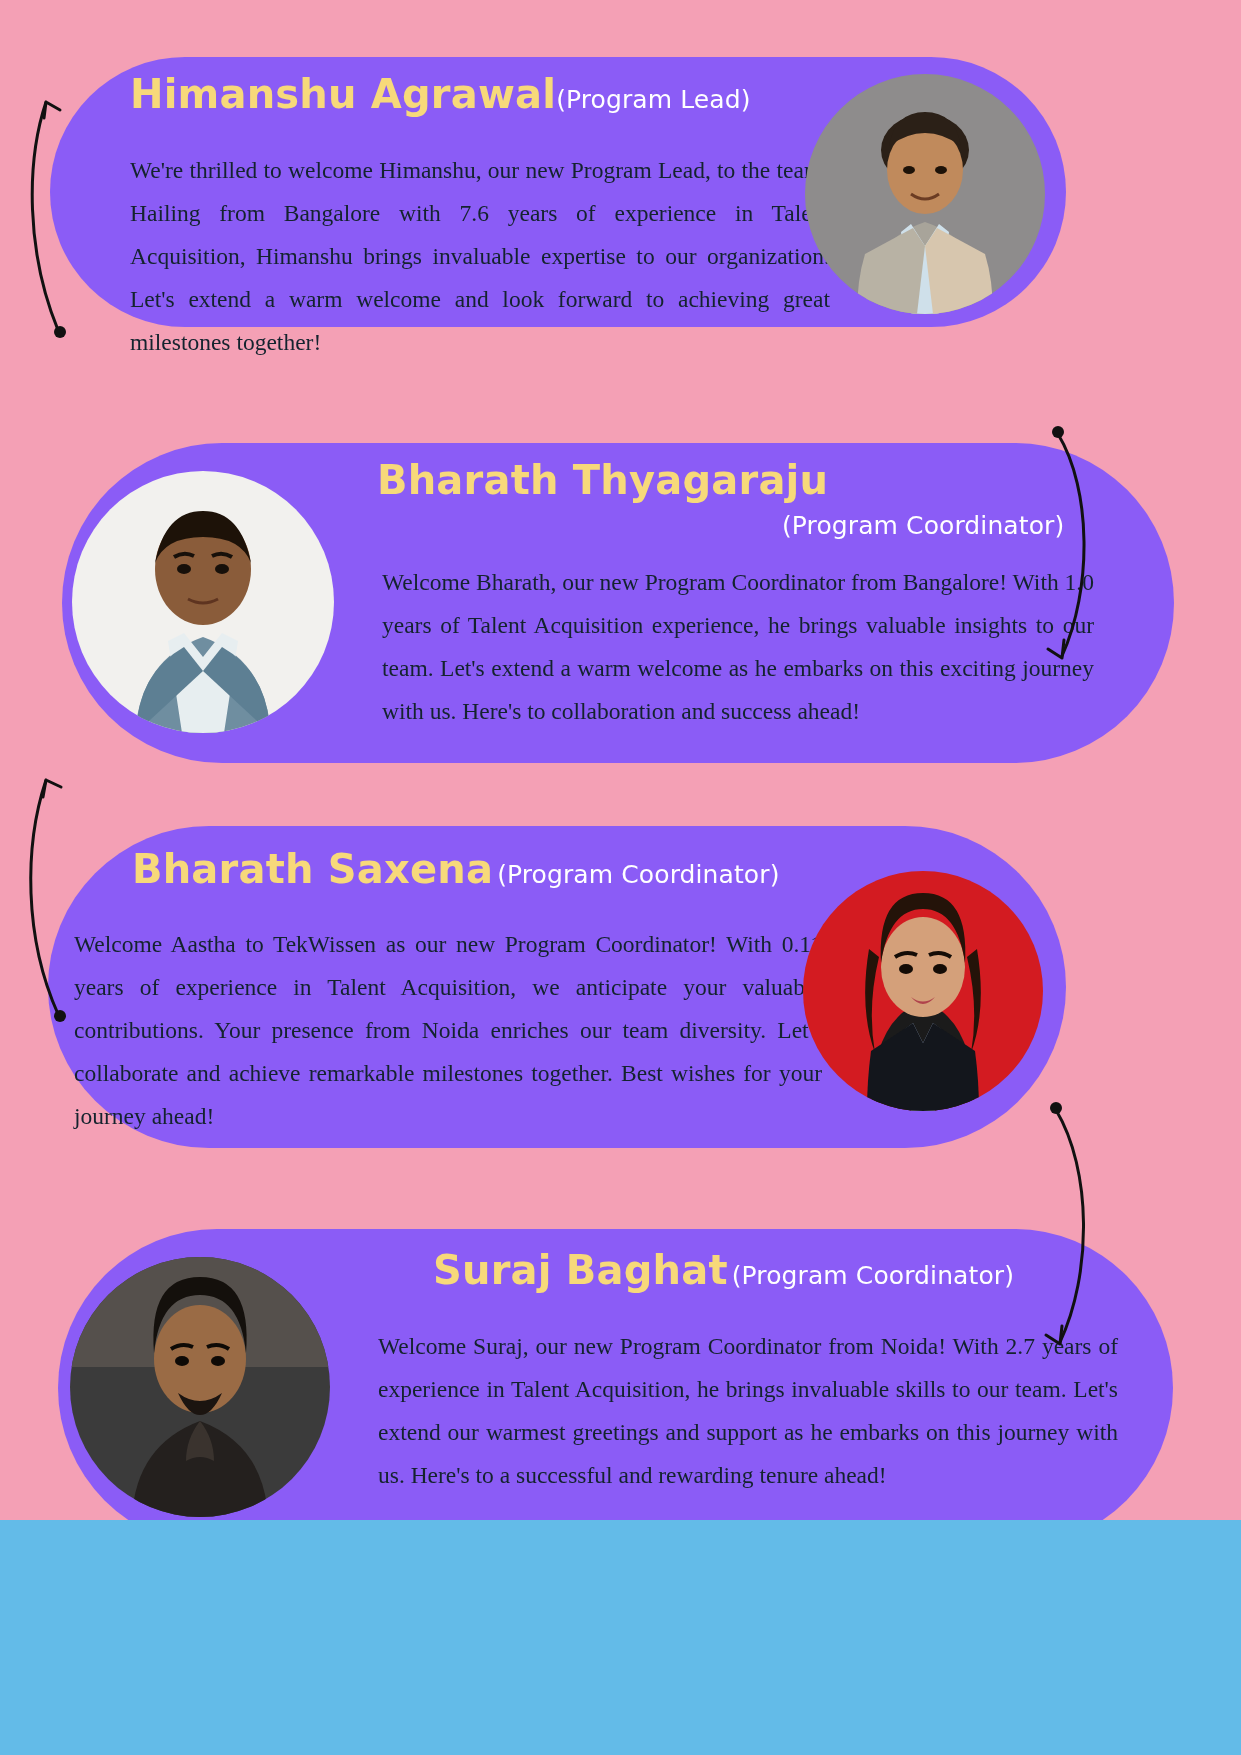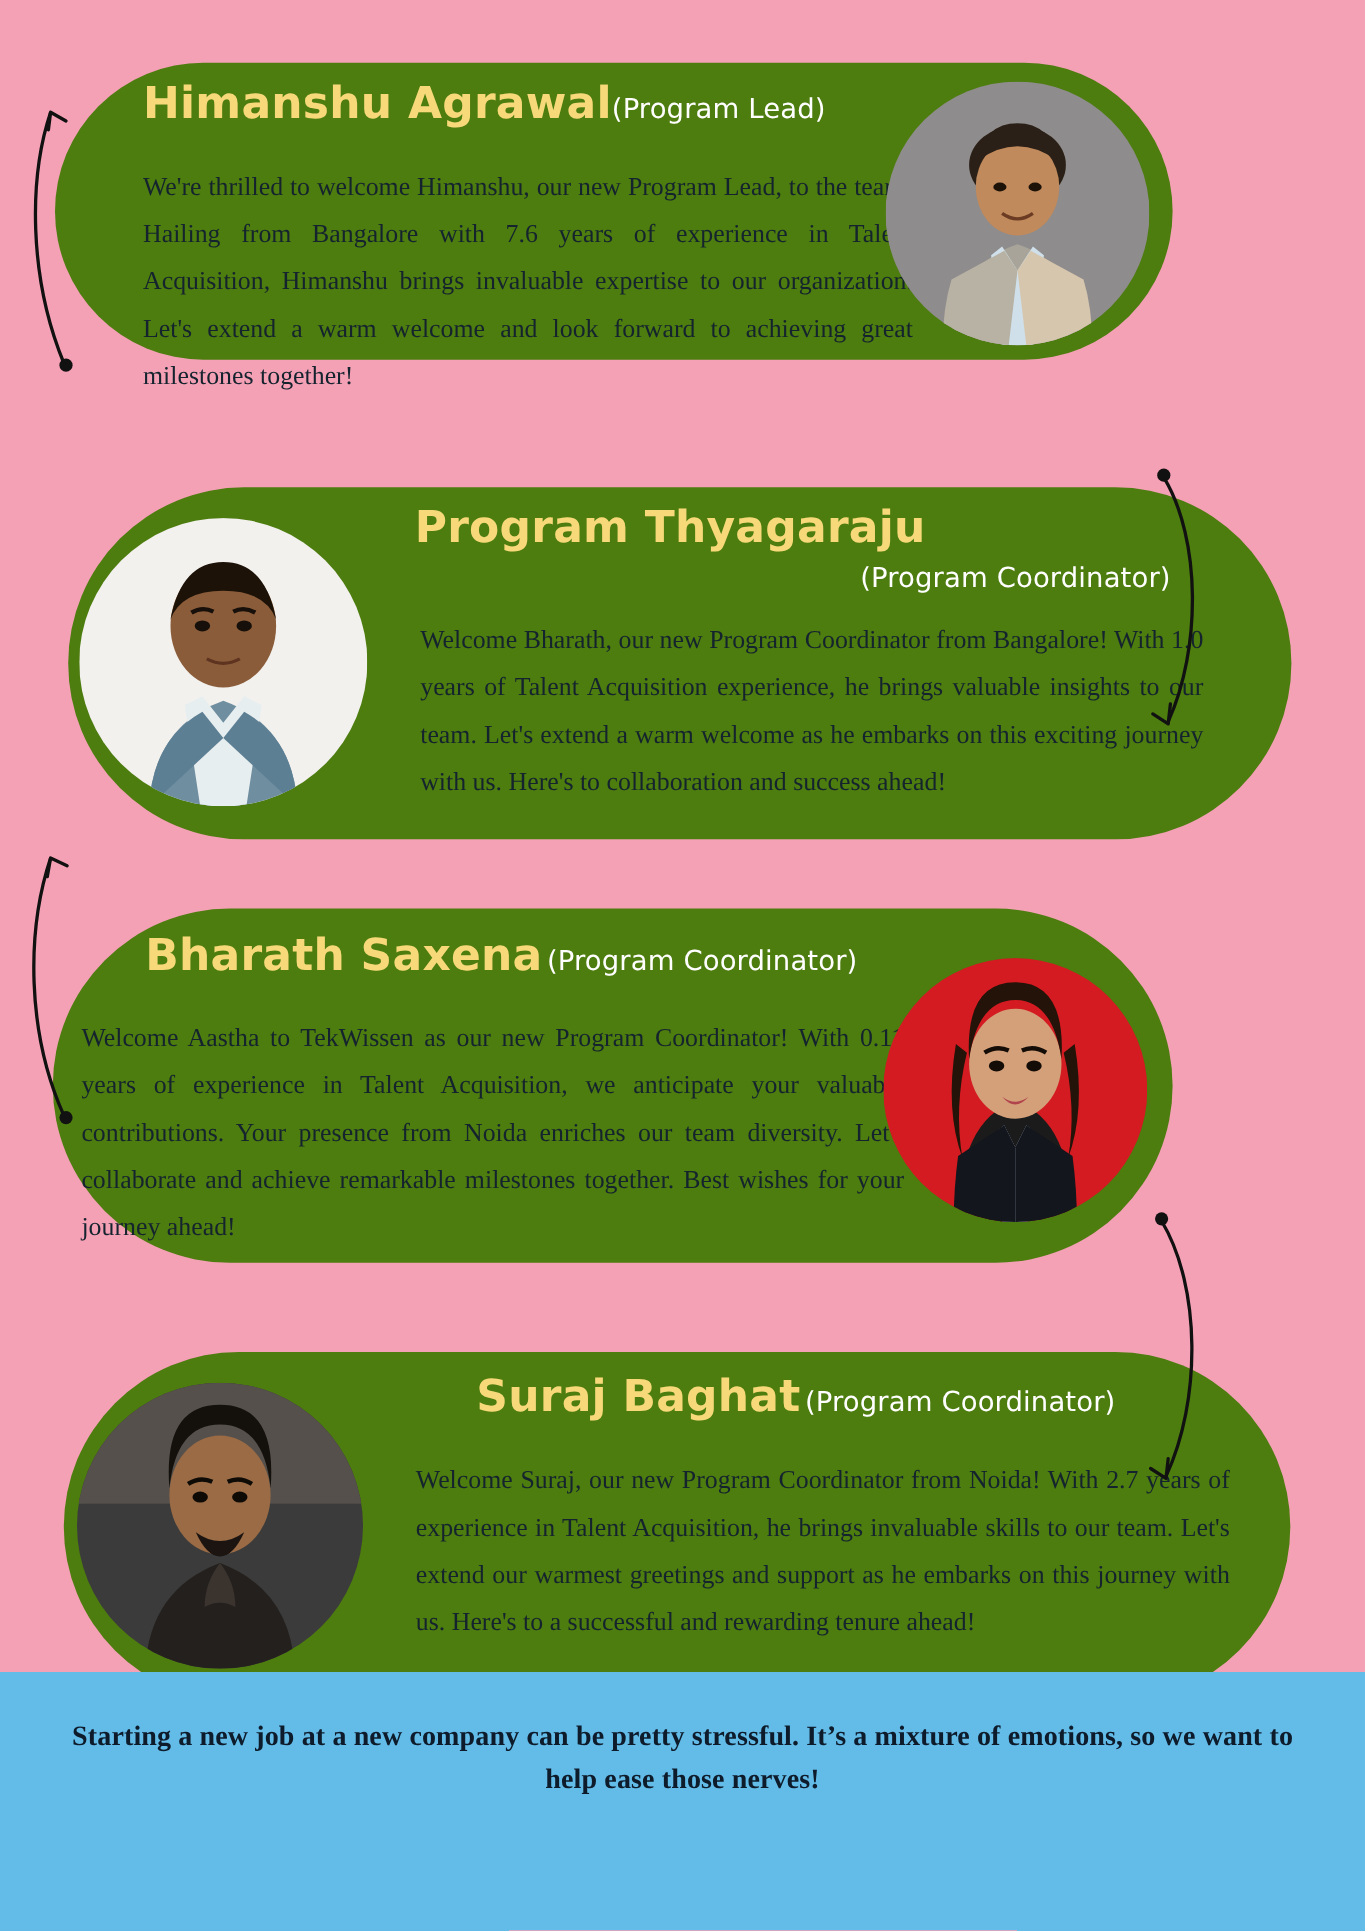--- a/index.html
+++ b/index.html
@@ -39,21 +39,21 @@
     font-weight: bold;
     font-size: 25.5px;
     line-height: 1.55;
     color: #0d1b2a;
     letter-spacing: .1px;
   }
 
   
   .card {
     position: absolute;
-    background: #4d7c0f;
+    background: #8b5cf6;
   }
 
   .name-line {
     position: absolute;
     white-space: nowrap;
   }
   .name {
     font-family: "DejaVu Sans", sans-serif;
     font-weight: bold;
     font-size: 40px;
@@ -170,21 +170,21 @@
   <div class="arrow" style="left:26px; top:82px;">
     <svg width="60" height="265" viewBox="0 0 60 265">
       <path class="stroke" d="M20 20 C0 80, 0 170, 32 248"></path>
       <path class="stroke" d="M20 20 l-2 16 M20 20 l14 8" stroke-linecap="round"></path>
       <circle class="dot" cx="34" cy="250" r="6"></circle>
     </svg>
   </div>
 
   <div class="card" id="card2">
     <div class="name-line n1">
-      <span class="name">Program Thyagaraju</span>
+      <span class="name">Bharath Thyagaraju</span>
     </div>
     <div class="name-line n2">
       <span class="role">(Program Coordinator)</span>
     </div>
     <div class="body-text">Welcome Bharath, our new Program Coordinator from Bangalore! With 1.0 years of Talent Acquisition experience, he brings valuable insights to our team. Let's extend a warm welcome as he embarks on this exciting journey with us. Here's to collaboration and success ahead!</div>
     <div class="photo">
       <svg width="262" height="262" viewBox="0 0 262 262" aria-hidden="true">
         <rect width="262" height="262" fill="#f2f1ee"></rect>
         <ellipse cx="131" cy="98" rx="48" ry="56" fill="#8a5c3a"></ellipse>
         <path d="M83 92 q10 -52 48 -52 q38 0 48 52 q-10 -26 -48 -26 q-38 0 -48 26z" fill="#1d1208"></path>
@@ -268,15 +268,14 @@
 
   <div class="arrow" style="left:1038px; top:1096px;">
     <svg width="60" height="265" viewBox="0 0 60 265">
       <circle class="dot" cx="18" cy="12" r="6"></circle>
       <path class="stroke" d="M18 14 C54 74, 54 178, 22 246"></path>
       <path class="stroke" d="M22 248 l2 -18 M22 248 l-14 -9" stroke-linecap="round"></path>
     </svg>
   </div>
 
   <div class="footer-band"></div>
-  <div class="footer-text">Starting a new job at a new company can be pretty stressful. It’s a mixture of emotions, so we want to help ease those nerves!</div>
 
 </div>
 
 </body></html>

